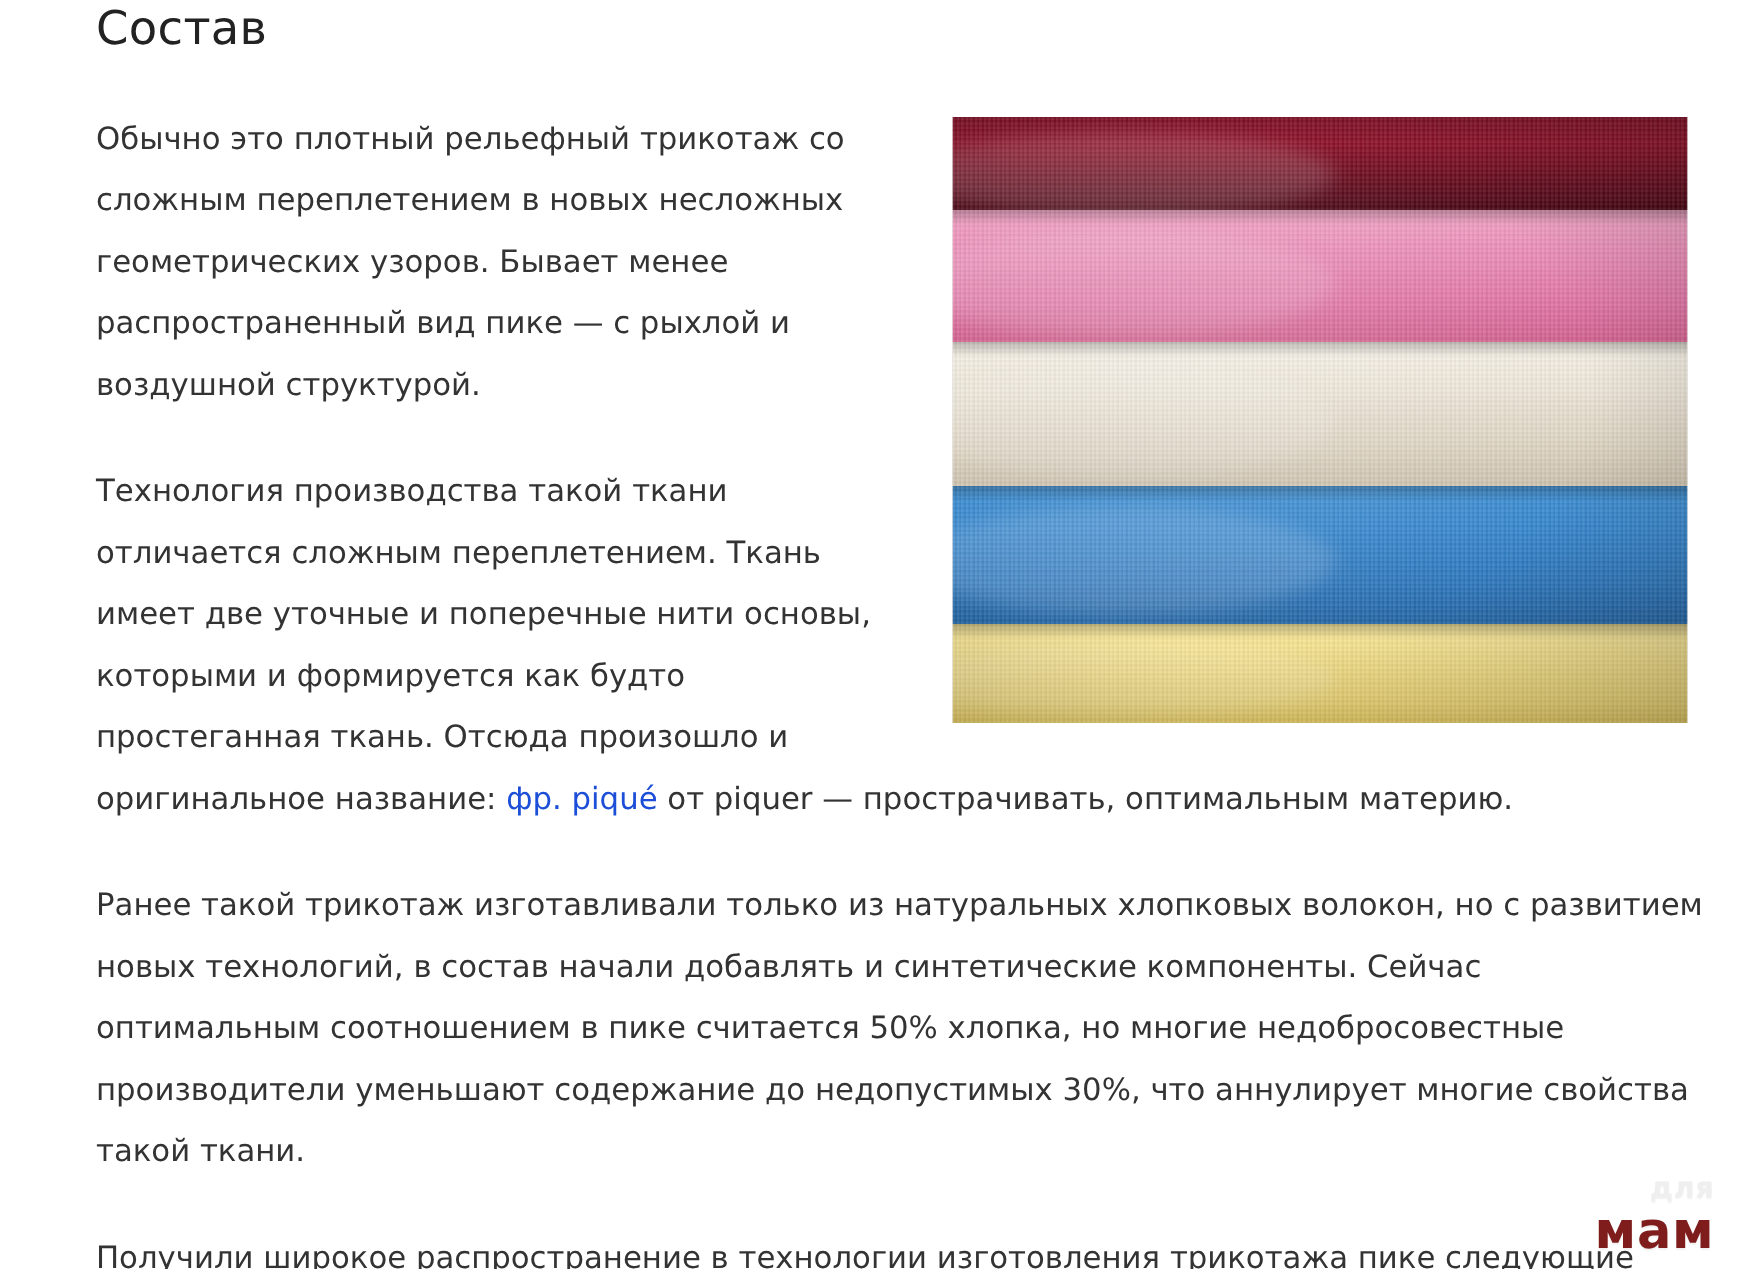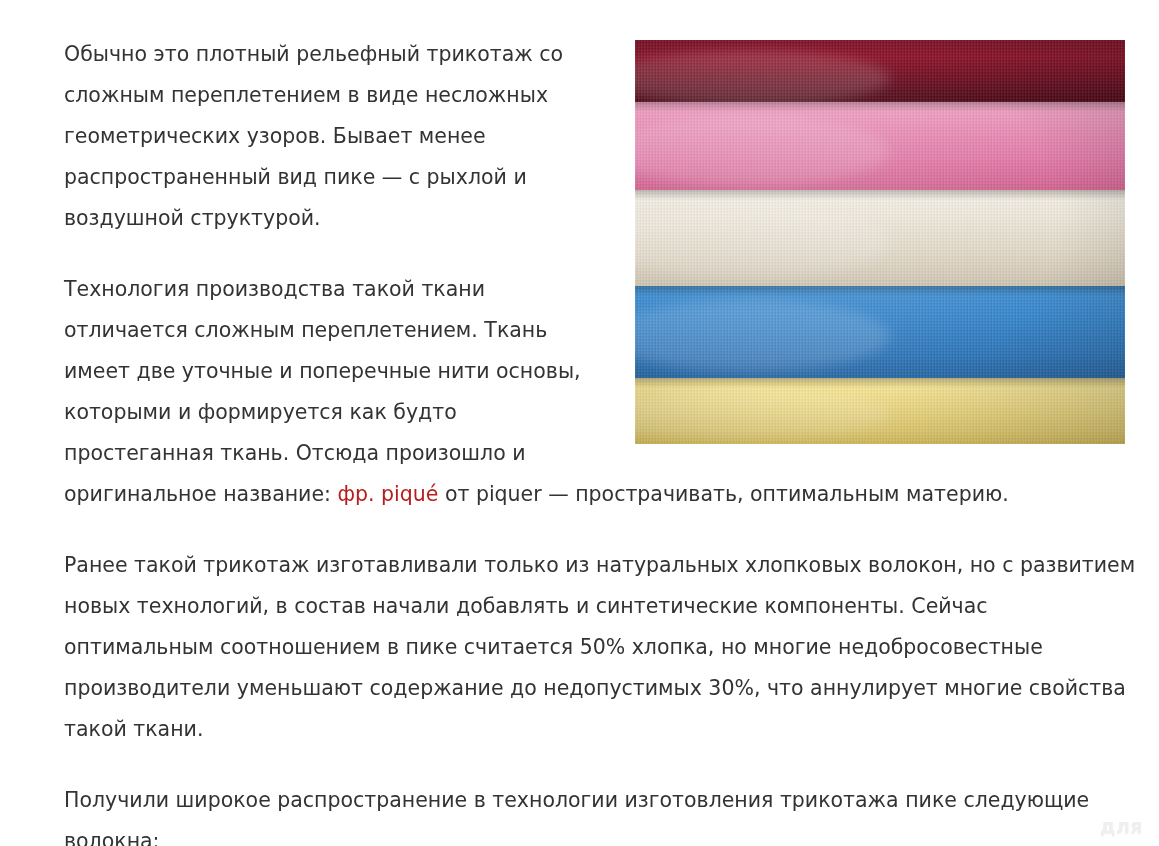--- a/index.html
+++ b/index.html
@@ -93,21 +93,21 @@
   }
   p.body-text {
     font-size: 20.5px;
     line-height: 41px;
     margin: 0 0 30px 0;
     color: #333333;
     font-weight: 400;
   }
   p.body-text:last-child { margin-bottom: 0; }
   .accent {
-    color: #b91c1c;
+    color: #1d4ed8;
   }
   .clearfix::after {
     content: "";
     display: block;
     clear: both;
   }
   .watermark {
     position: absolute;
     right: 16px;
     bottom: 8px;
@@ -132,20 +132,21 @@
     letter-spacing: 0.5px;
     color: #7f1d1d;
     margin-top: 2px;
   }
 </style>
 </head>
 <body>
 
 <div class="page">
 
+  <h1 class="article-title">Состав</h1>
 
   <div class="content-block clearfix">
 
     <figure class="float-figure">
       <div class="fabric-stack">
         <div class="fabric-layer layer-1">
           <div class="fold-curve" style="top:10px;height:56px;"></div>
         </div>
         <div class="fabric-layer layer-2">
           <div class="fold-shadow" style="top:0;"></div>
@@ -160,21 +161,21 @@
           <div class="fold-curve" style="top:14px;height:72px;"></div>
         </div>
         <div class="fabric-layer layer-5">
           <div class="fold-shadow" style="top:0;"></div>
           <div class="fold-curve" style="top:12px;height:50px;"></div>
         </div>
       </div>
       <div class="figure-vignette"></div>
     </figure>
 
-    <p class="body-text">Обычно это плотный рельефный трикотаж со сложным переплетением в виде несложных геометрических узоров. Бывает менее распространенный вид пике — с рыхлой и воздушной структурой.</p>
+    <p class="body-text">Обычно это плотный рельефный трикотаж со сложным переплетением в новых несложных геометрических узоров. Бывает менее распространенный вид пике — с рыхлой и воздушной структурой.</p>
 
     <p class="body-text"><span>Технология производства такой ткани отличается сложным переплетением. Ткань имеет две уточные и поперечные нити основы, которыми и формируется как будто простеганная ткань. Отсюда произошло и оригинальное название: </span><span class="accent">фр. piqué</span><span> от piquer — прострачивать, оптимальным материю.</span></p>
 
     <p class="body-text">Ранее такой трикотаж изготавливали только из натуральных хлопковых волокон, но с развитием новых технологий, в состав начали добавлять и синтетические компоненты. Сейчас оптимальным соотношением в пике считается 50% хлопка, но многие недобросовестные производители уменьшают содержание до недопустимых 30%, что аннулирует многие свойства такой ткани.</p>
 
     <p class="body-text">Получили широкое распространение в технологии изготовления трикотажа пике следующие волокна:</p>
 
   </div>
 
   <div class="watermark">

